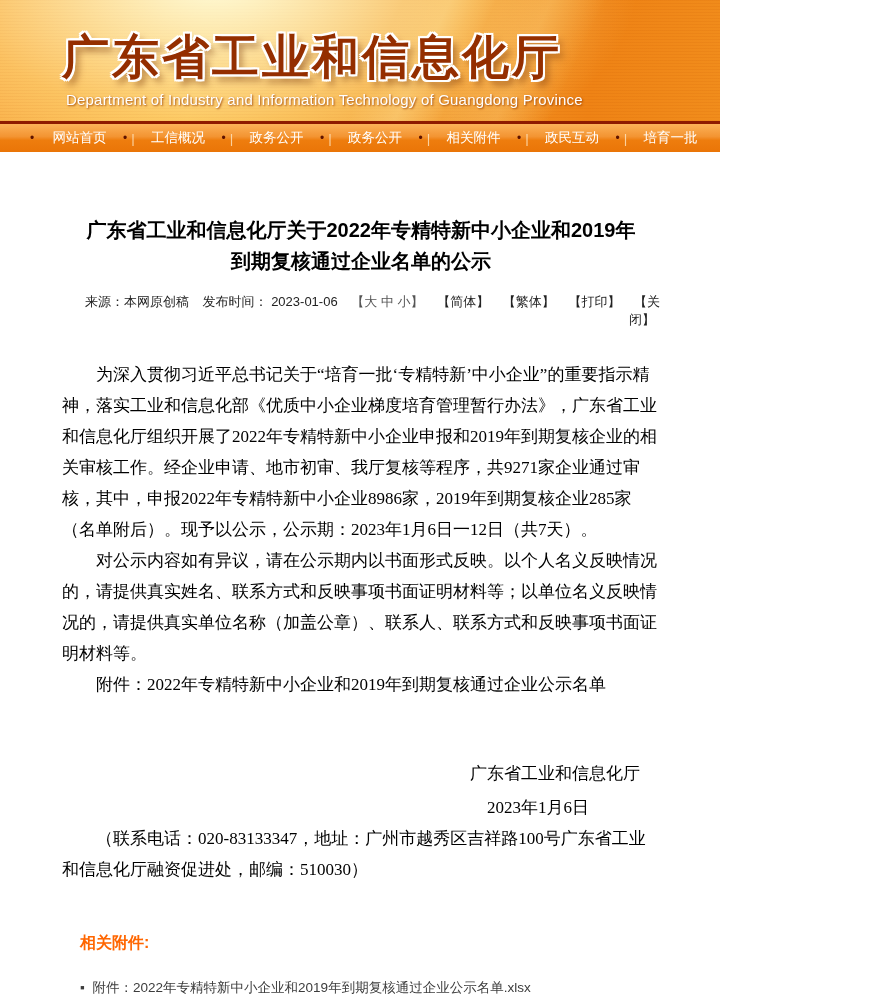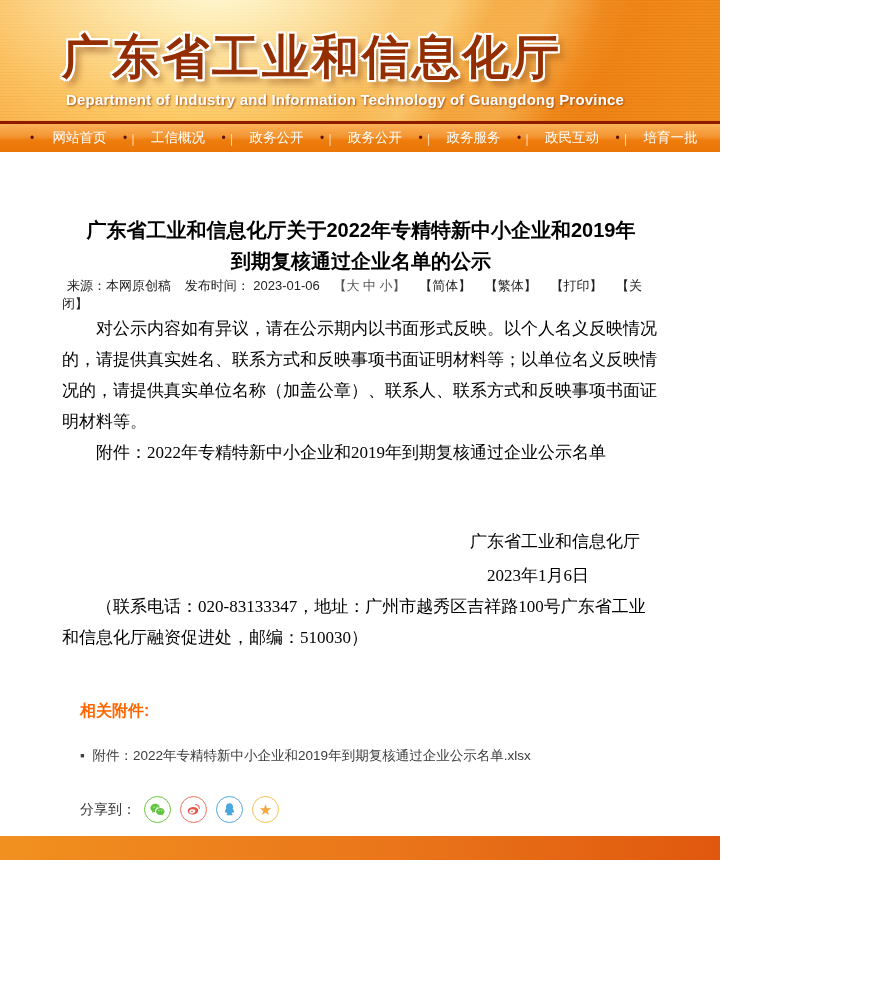--- a/index.html
+++ b/index.html
@@ -10,36 +10,36 @@
   .header{position:relative;height:121px;overflow:hidden;
     background:
       radial-gradient(ellipse 620px 330px at 30% -15%, rgba(255,255,225,.95), rgba(255,225,140,.45) 42%, rgba(255,200,90,0) 68%),
       linear-gradient(115deg, rgba(255,235,170,0) 52%, rgba(255,235,170,.35) 58%, rgba(255,235,170,0) 64%, rgba(255,220,140,.28) 71%, rgba(255,220,140,0) 78%),
       repeating-linear-gradient(180deg, rgba(205,95,5,.14) 0 1px, rgba(255,255,255,0) 1px 3px),
       linear-gradient(100deg,#f9a63c 0%,#fbb945 28%,#f39b2c 55%,#ef8315 82%,#f18d1c 100%);}
   .header-title{position:absolute;left:62px;top:26px;font-size:47px;font-weight:bold;
     letter-spacing:3px;color:#942e00;
     text-shadow:-2px -2px 0 #fff,2px -2px 0 #fff,-2px 2px 0 #fff,2px 2px 0 #fff,
                  0 -2px 0 #fff,0 2px 0 #fff,-2px 0 0 #fff,2px 0 0 #fff,5px 6px 7px rgba(110,40,0,.55);}
-  .header-subtitle{position:absolute;left:66px;top:91px;font-size:15px;font-weight:bold;color:#fff;
+  .header-subtitle{position:absolute;left:66px;top:91px;font-size:15px;font-weight:normal;color:#fff;
     text-shadow:1px 1px 2px rgba(150,60,0,.85);letter-spacing:.2px;}
 
   
   .nav{height:28px;border-top:3px solid #8e1b00;display:flex;align-items:center;
     background:linear-gradient(#fcb258,#f39432 45%,#ee7d0e 58%,#ea7507);
     font-size:13.5px;color:#fff;padding:0 8px;}
   .nav a{color:#fff;text-decoration:none;flex:1;text-align:center;}
   .nav .lead-dot{color:#5e1300;margin:0 4px 0 22px;font-size:12px;}
   .nav .sep-dot{color:#5e1300;font-size:12px;margin:0 2px;}
   .nav .sep-bar{color:rgba(255,236,205,.75);margin:0 2px;}
 
   
   .article{padding:63px 60px 0 62px;color:#000;}
   .article-title{margin:0 22px;text-align:center;font-size:20px;line-height:31px;font-weight:bold;}
-  .meta{text-align:left;font-size:13px;color:#222;}
+  .meta{margin-top:16px;text-align:right;font-size:13px;color:#222;}
   .meta span{margin:0 5px;}
   .meta .dim{color:#555;}
   .meta .btn{cursor:pointer;}
   .body-text{font-family:"Liberation Serif","DejaVu Serif",serif;}
   .body-text p{margin:0;font-size:17px;line-height:31px;text-indent:2em;}
   .body-text p.first{margin-top:30px;}
   .attach-line{margin-top:33px;}
   .signature{margin-top:58px;text-align:right;padding-right:20px;font-size:17px;line-height:31px;}
   .sign-date{text-align:right;padding-right:71px;font-size:17px;line-height:31px;margin-top:3px;}
   .contact{margin-top:12px;}
@@ -85,21 +85,21 @@
     <span class="sep-bar">|</span>
     <a href="#">工信概况</a>
     <span class="sep-dot">•</span>
     <span class="sep-bar">|</span>
     <a href="#">政务公开</a>
     <span class="sep-dot">•</span>
     <span class="sep-bar">|</span>
     <a href="#">政务公开</a>
     <span class="sep-dot">•</span>
     <span class="sep-bar">|</span>
-    <a href="#">政务服务</a>
+    <a href="#">相关附件</a>
     <span class="sep-dot">•</span>
     <span class="sep-bar">|</span>
     <a href="#">政民互动</a>
     <span class="sep-dot">•</span>
     <span class="sep-bar">|</span>
     <a href="#">培育一批</a>
   </div>
 
   <div class="article">
     <h1 class="article-title">广东省工业和信息化厅关于2022年专精特新中小企业和2019年到期复核通过企业名单的公示</h1>
@@ -108,20 +108,21 @@
       <span>来源：本网原创稿</span>
       <span>发布时间： 2023-01-06</span>
       <span class="dim btn">【大 中 小】</span>
       <span class="btn">【简体】</span>
       <span class="btn">【繁体】</span>
       <span class="btn">【打印】</span>
       <span class="btn">【关闭】</span>
     </div>
 
     <div class="body-text">
+      <p class="first">为深入贯彻习近平总书记关于“培育一批‘专精特新’中小企业”的重要指示精神，落实工业和信息化部《优质中小企业梯度培育管理暂行办法》，广东省工业和信息化厅组织开展了2022年专精特新中小企业申报和2019年到期复核企业的相关审核工作。经企业申请、地市初审、我厅复核等程序，共9271家企业通过审核，其中，申报2022年专精特新中小企业8986家，2019年到期复核企业285家（名单附后）。现予以公示，公示期：2023年1月6日一12日（共7天）。</p>
       <p>对公示内容如有异议，请在公示期内以书面形式反映。以个人名义反映情况的，请提供真实姓名、联系方式和反映事项书面证明材料等；以单位名义反映情况的，请提供真实单位名称（加盖公章）、联系人、联系方式和反映事项书面证明材料等。</p>
       <p class="attach-line">附件：2022年专精特新中小企业和2019年到期复核通过企业公示名单</p>
       <div class="signature">广东省工业和信息化厅</div>
       <div class="sign-date">2023年1月6日</div>
       <p class="contact">（联系电话：020-83133347，地址：广州市越秀区吉祥路100号广东省工业和信息化厅融资促进处，邮编：510030）</p>
     </div>
   </div>
 
   <div class="extras">
     <div class="attach-heading">相关附件:</div>

